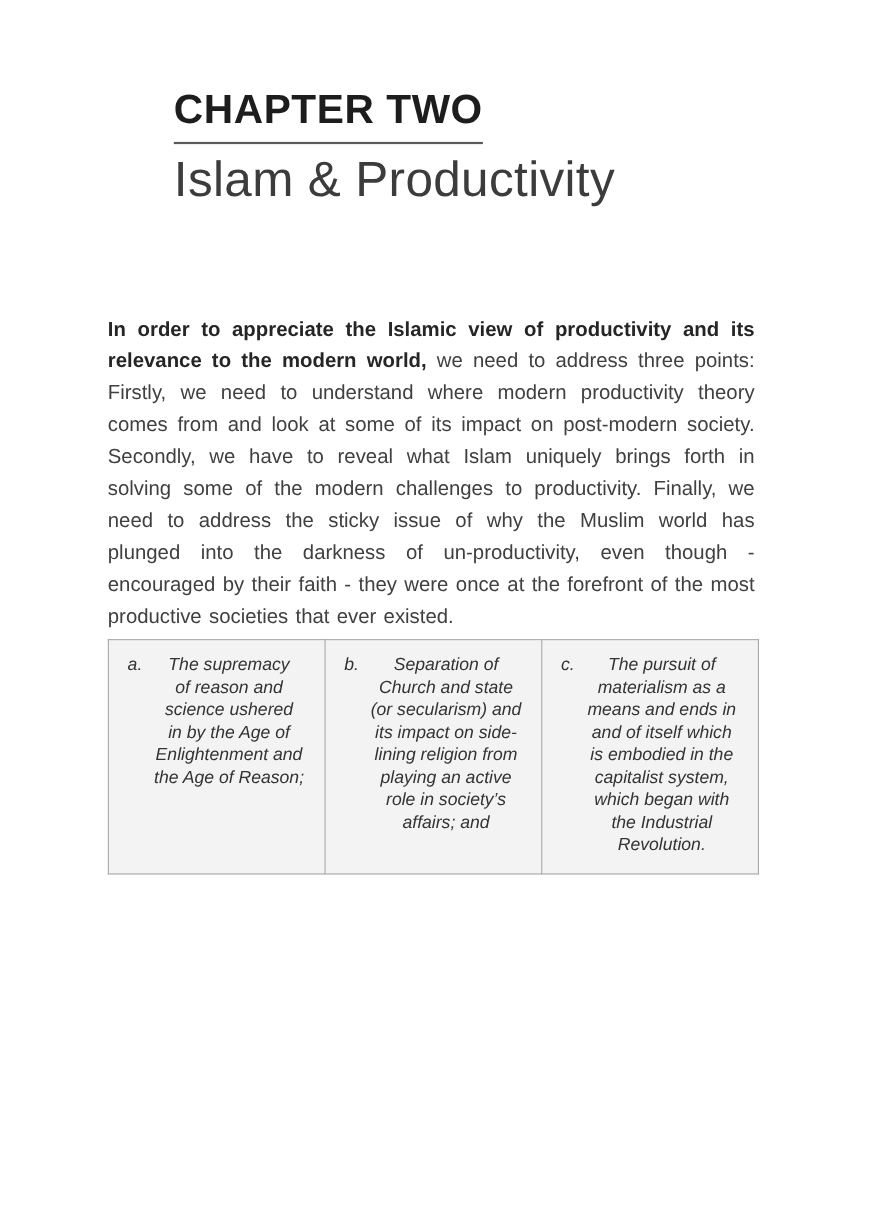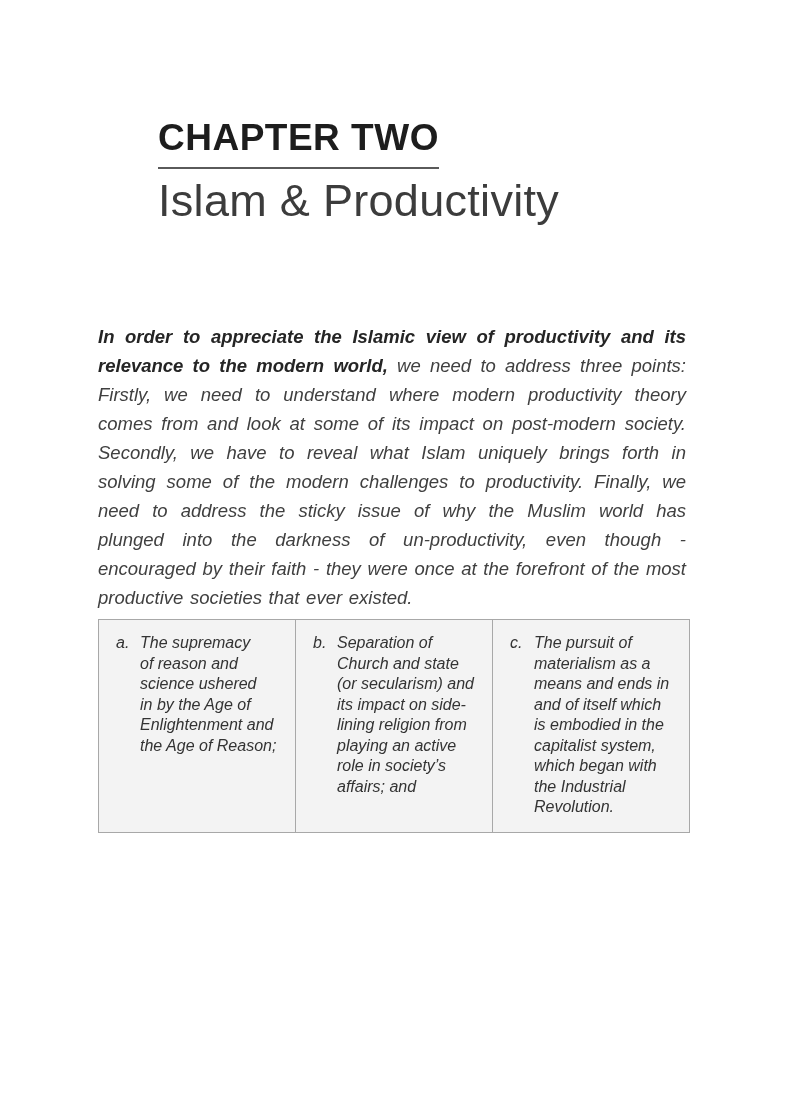--- a/index.html
+++ b/index.html
@@ -12,21 +12,21 @@
     height: 1109px;
     overflow: hidden;
     font-family: "Liberation Sans", sans-serif;
     color: #3e3e3e;
     -webkit-font-smoothing: antialiased;
   }
   .page {
     box-sizing: border-box;
     width: 800px;
     height: 1109px;
-    padding: 118px 0 0 98px;
+    padding: 80px 0 0 98px;
   }
   .content-col {
     width: 588px;
   }
   .chapter-head {
     margin-left: 60px;
   }
   .chapter-label {
     display: inline-block;
     margin: 0;
@@ -46,21 +46,20 @@
     line-height: 50px;
     letter-spacing: 0.3px;
   }
   .intro-paragraph {
     margin: 96px 0 0 0;
     font-size: 18.5px;
     line-height: 29px;
     text-align: justify;
     word-spacing: 1.5px;
     color: #404040;
-    font-style: italic;
   }
   .intro-lead {
     font-weight: 700;
     color: #252525;
   }
   .section-heading {
     margin: 16px 0 0 0;
     font-size: 19.5px;
     font-weight: 700;
     line-height: 27.5px;
@@ -96,20 +95,21 @@
     font-size: 16px;
     line-height: 20.5px;
     color: #333333;
   }
   .cell-label {
     flex: 0 0 auto;
     min-width: 17px;
   }
   .cell-text {
     white-space: pre-line;
+    text-align: center;
   }
 </style>
 </head>
 <body>
 
 <div class="page">
   <div class="content-col">
 
     <div class="chapter-head">
       <h1 class="chapter-label">CHAPTER TWO</h1>

